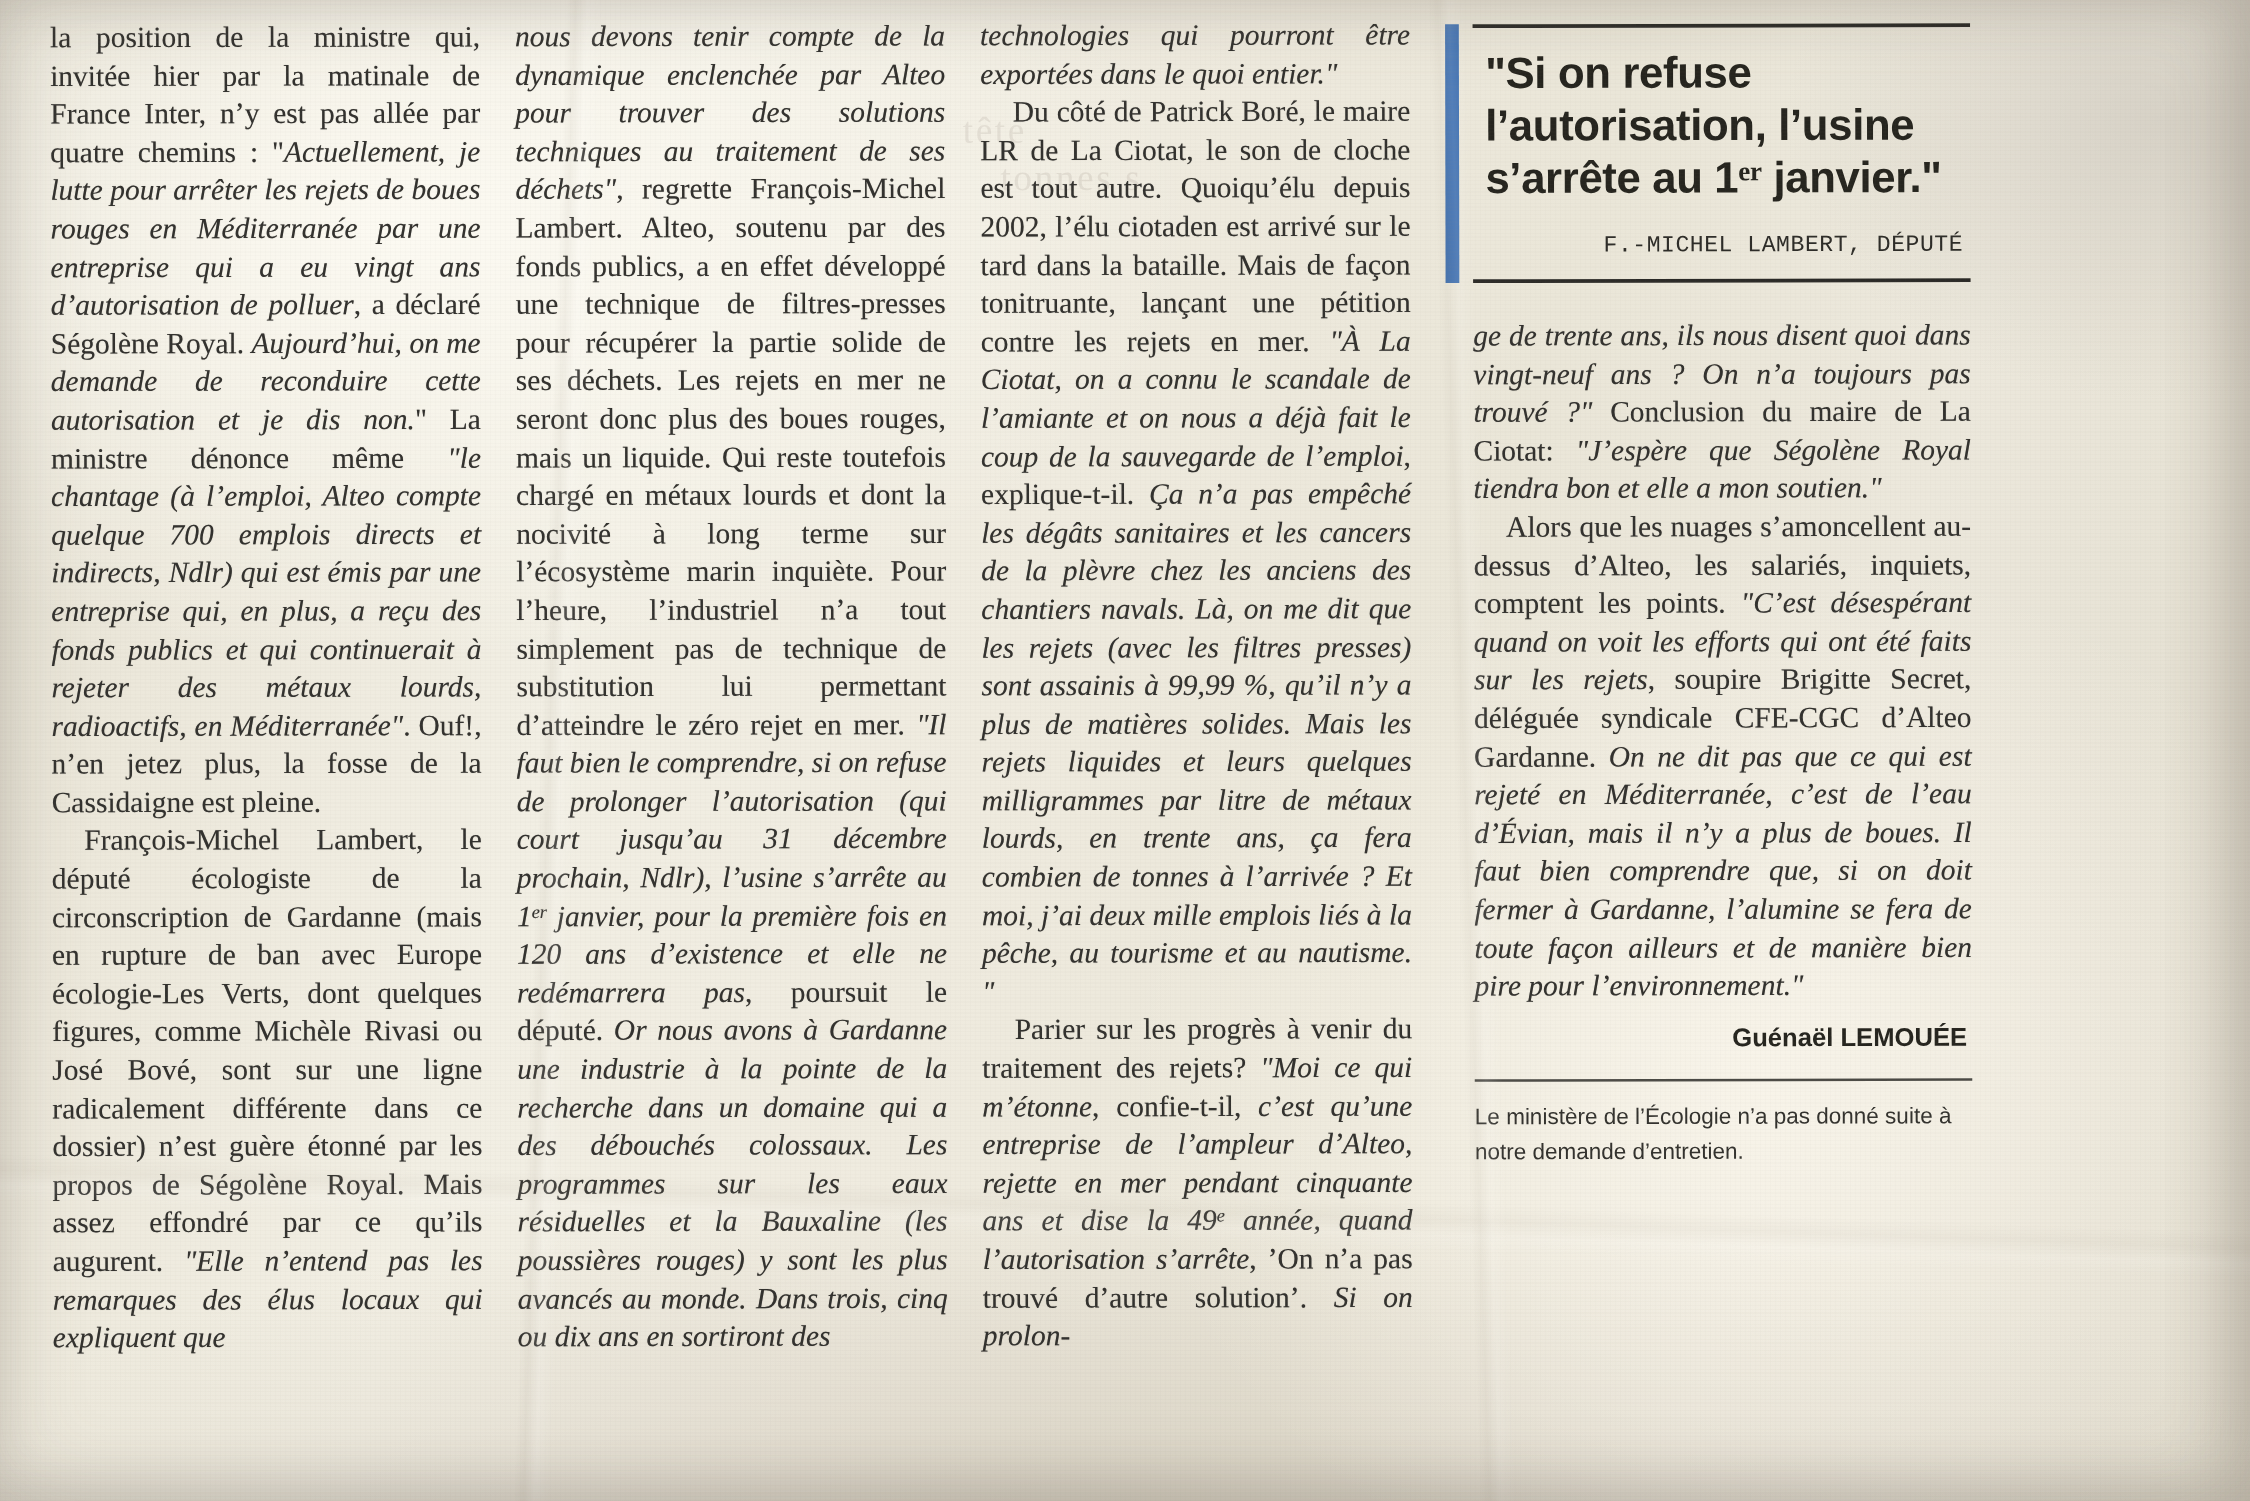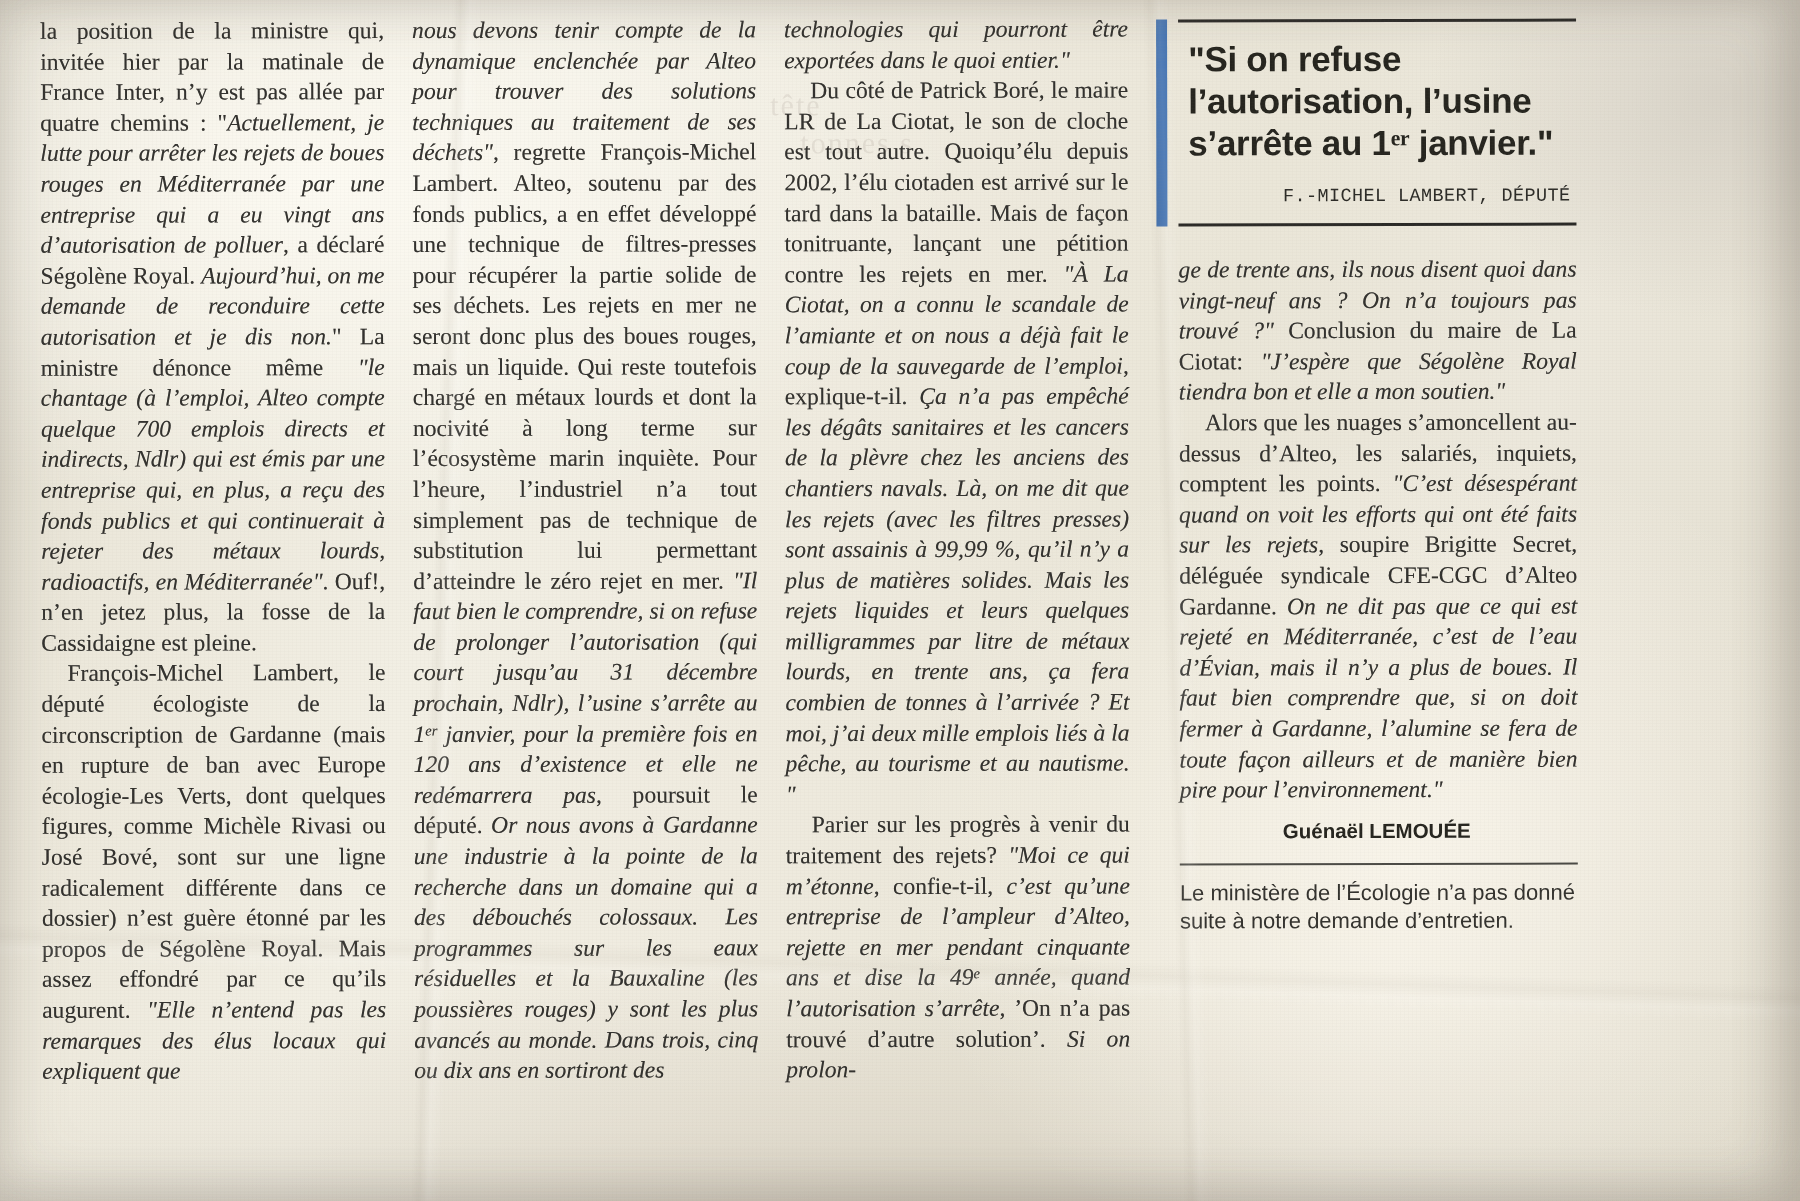--- a/index.html
+++ b/index.html
@@ -136,31 +136,31 @@
   }
 
   .after-quote { margin-top: 28px; }
 
   
   .byline {
     font-family: "Liberation Sans", "DejaVu Sans", sans-serif;
     font-weight: bold;
     font-size: 20.5px;
     color: #26251f;
-    text-align: center;
+    text-align: right;
     margin: 14px 4px 0 0;
   }
   .footer-rule {
     border: 0;
     border-top: 2px solid #4b4a45;
     margin: 20px 0 14px 0;
   }
   .footer-note {
     font-family: "Liberation Sans", "DejaVu Sans", sans-serif;
-    font-size: 22px;
+    font-size: 18px;
     line-height: 28px;
     color: #33322e;
     margin: 0;
   }
 
   
   #skew { transform: rotate(-0.12deg); transform-origin: 50% 50%; }
 </style>
 </head>
 <body>

